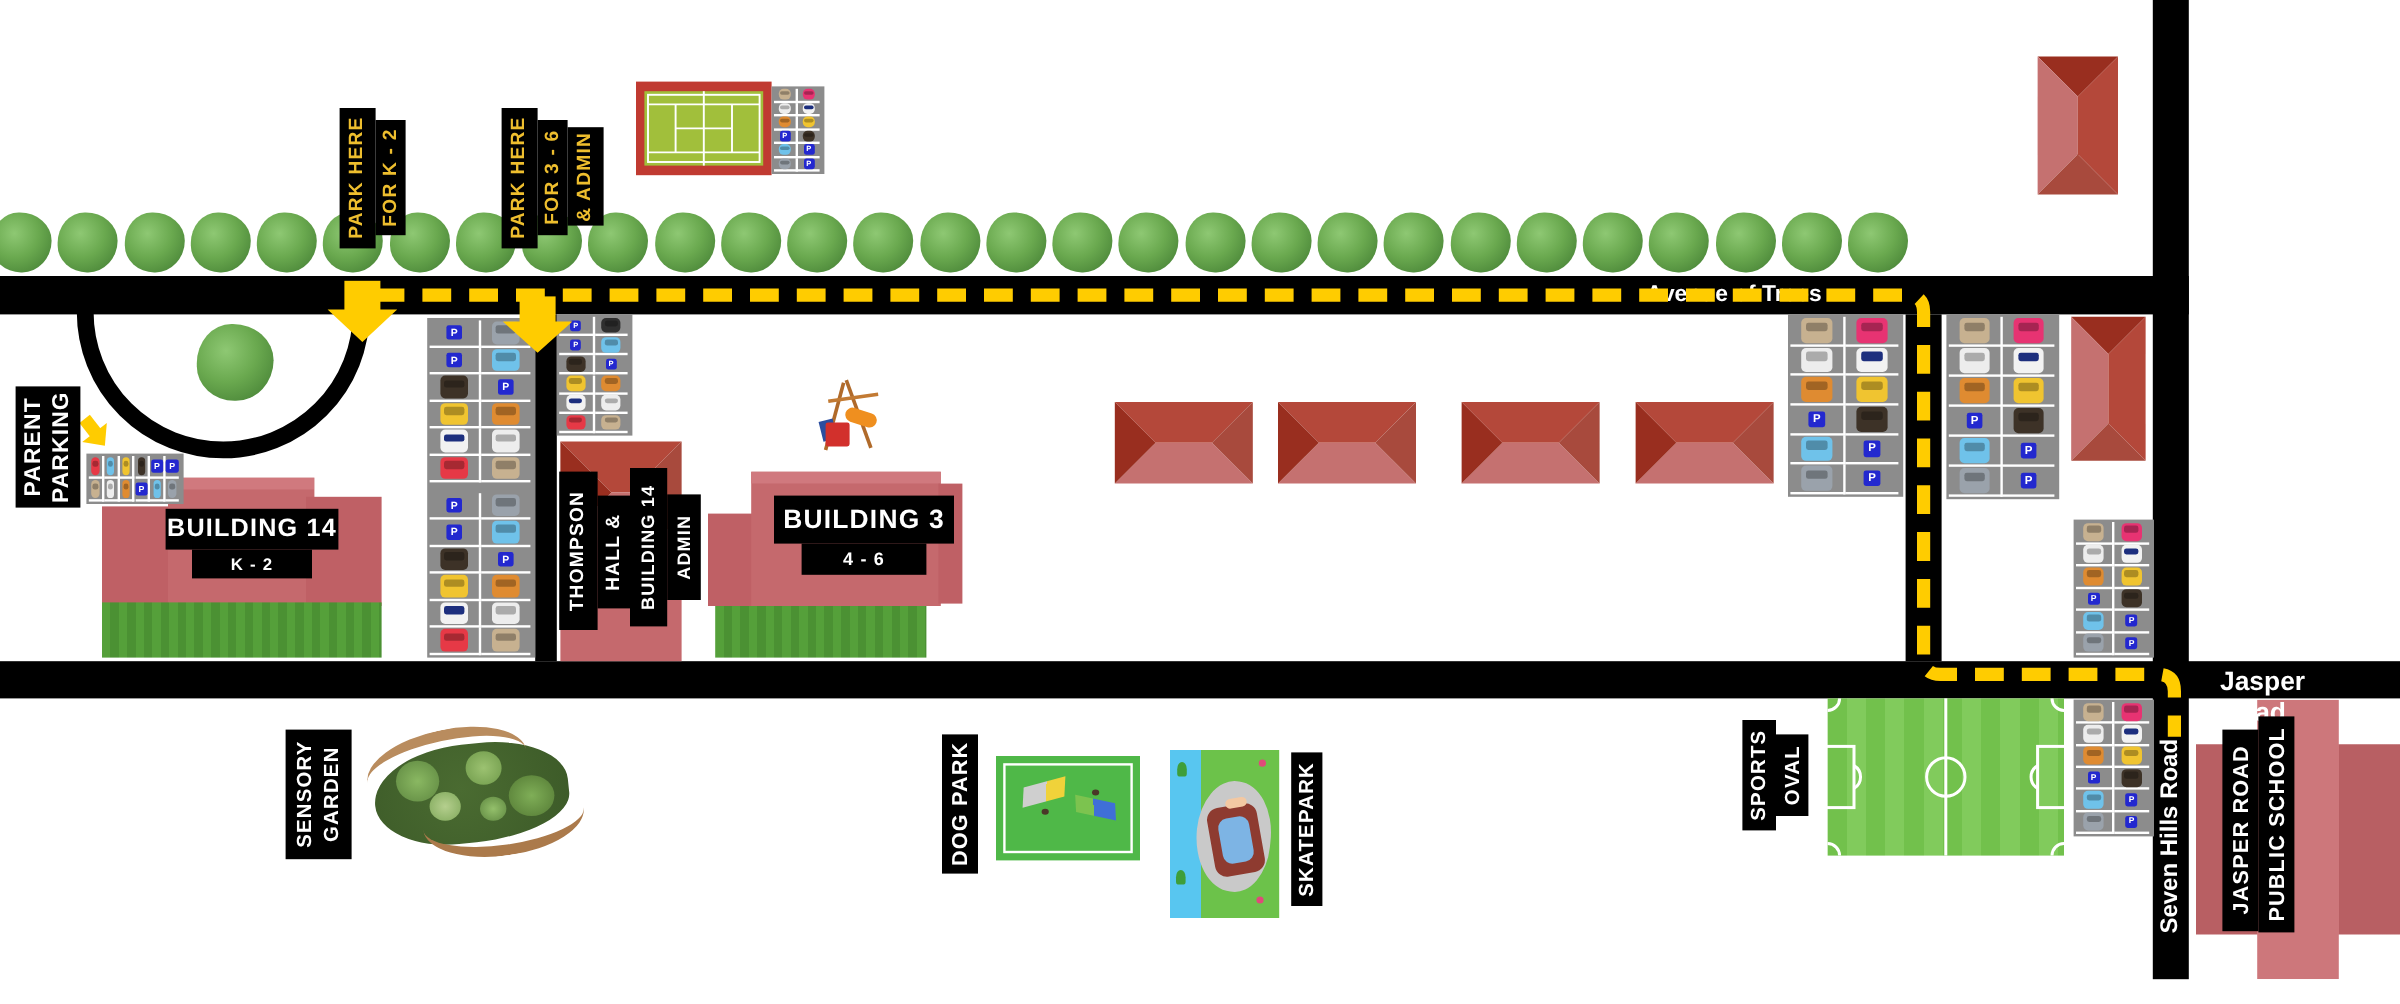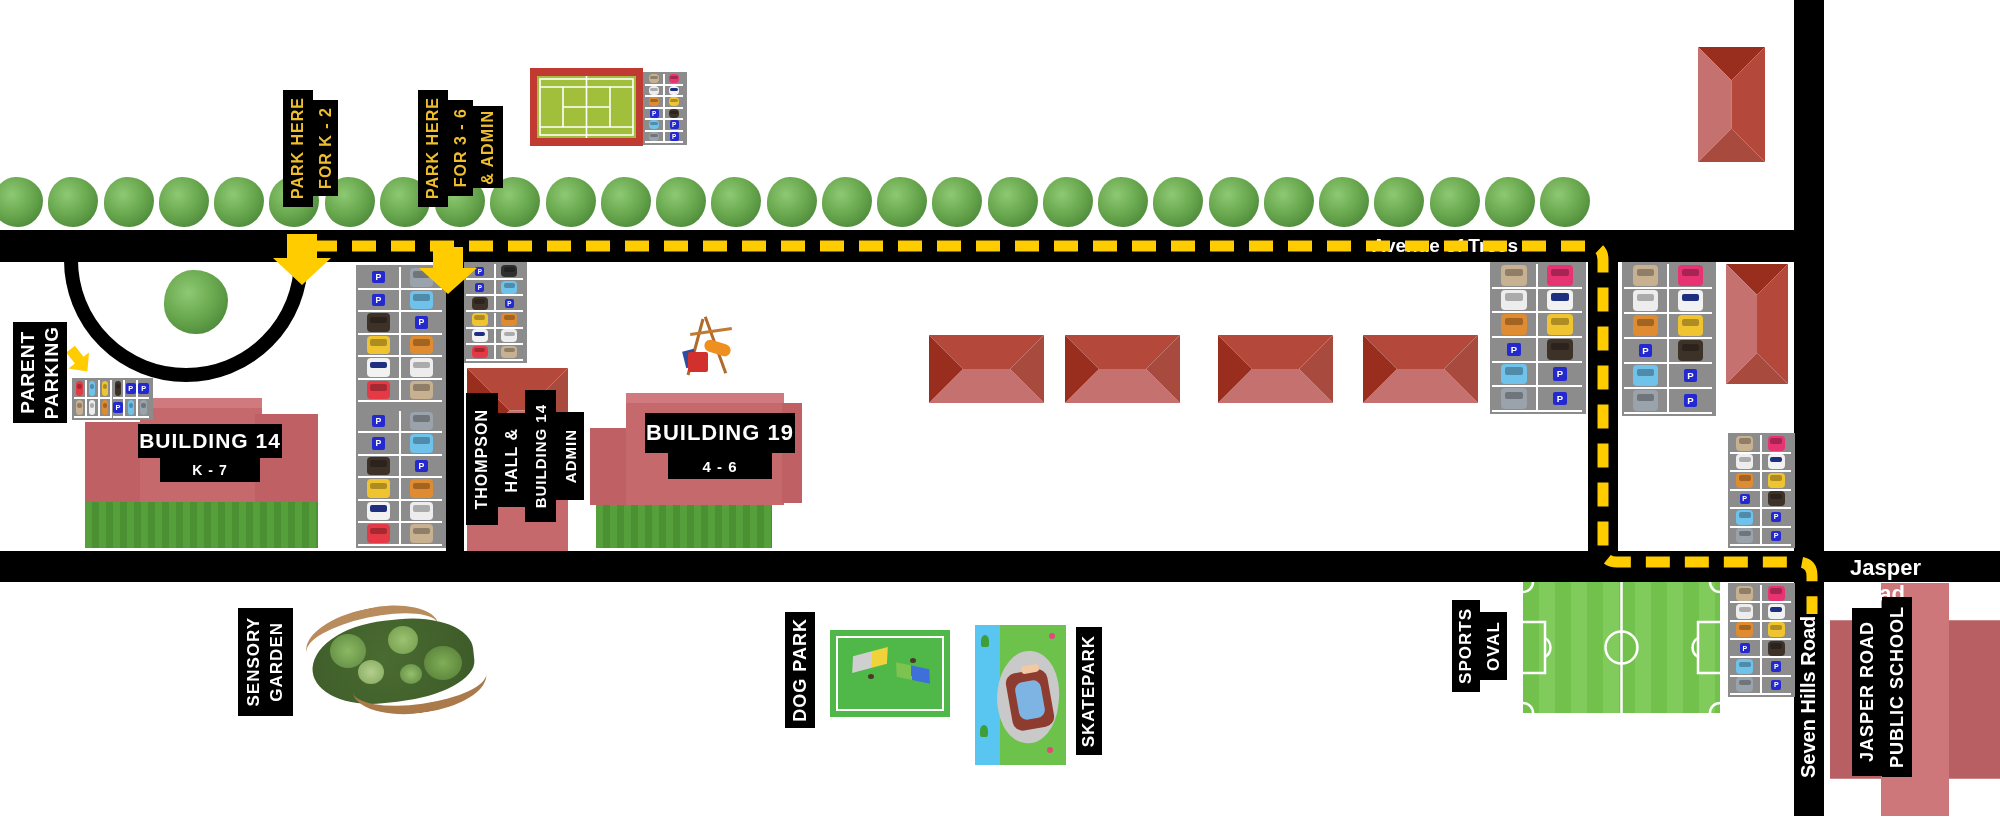--- a/index.html
+++ b/index.html
@@ -77,21 +77,21 @@
   </div>
 
   <div class="bwing" style="left:85px;top:422px;width:62px;height:83px;"></div>
   <div class="bcenter" style="left:140px;top:398px;width:122px;height:107px;"></div>
   <div class="bwing" style="left:255px;top:414px;width:63px;height:91px;"></div>
   <div class="grass" style="left:85px;top:502px;width:233px;height:46px;"></div>
   <div class="blkbox" style="left:138px;top:424px;width:144px;height:34px;font-size:21px;">
       <span>BUILDING 14</span>
     </div>
   <div class="blkbox" style="left:160px;top:458px;width:100px;height:24px;font-size:14px;">
-      <span>K - 7</span>
+      <span>K - 2</span>
     </div>
 
   <div class="abs" style="left:467px;top:448px;width:101px;height:103px;background:#c5696d;z-index:20;"></div>
   <div class="blkbox" style="left:466px;top:393px;width:32px;height:132px;font-size:16px;z-index:31;">
       <span class="vl">THOMPSON</span>
     </div>
   <div class="blkbox" style="left:498px;top:413px;width:27px;height:94px;font-size:16px;z-index:31;">
       <span class="vl">HALL &amp;</span>
     </div>
   <div class="blkbox" style="left:525px;top:390px;width:31px;height:132px;font-size:15px;z-index:31;">
@@ -108,21 +108,21 @@
 
   <div>
     <div class="abs" style="left:694px;top:318px;width:3px;height:58px;background:#b06a2a;transform:rotate(15deg);z-index:23;"></div>
     <div class="abs" style="left:714px;top:315px;width:3px;height:60px;background:#b06a2a;transform:rotate(-20deg);z-index:23;"></div>
     <div class="abs" style="left:690px;top:330px;width:42px;height:3px;background:#c27a33;transform:rotate(-8deg);z-index:23;"></div>
     <div class="abs" style="left:688px;top:352px;width:20px;height:20px;background:#d2302c;border-radius:2px;z-index:24;"></div>
     <div class="abs" style="left:684px;top:350px;width:12px;height:17px;background:#2b4ea0;transform:rotate(-14deg);z-index:23;"></div>
     <div class="abs" style="left:704px;top:342px;width:27px;height:12px;background:#ef8f1f;border-radius:6px;transform:rotate(18deg);z-index:24;"></div>
   </div>
   <div class="blkbox" style="left:645px;top:413px;width:150px;height:40px;font-size:22px;z-index:31;">
-      <span>BUILDING 19</span>
+      <span>BUILDING 3</span>
     </div>
   <div class="blkbox" style="left:668px;top:453px;width:104px;height:26px;font-size:15px;z-index:31;">
       <span>4 - 6</span>
     </div>
 
   <div class="abs" style="left:1830px;top:583px;width:170px;height:233px;z-index:20;
               background:linear-gradient(90deg,#b85f63 0 30%,#cd777b 30% 70%,#b85f63 70%);
               clip-path:polygon(30% 0,70% 0,70% 16%,100% 16%,100% 84%,70% 84%,70% 100%,30% 100%,30% 84%,0 84%,0 16%,30% 16%);"></div>
   <div class="blkbox" style="left:1852px;top:608px;width:30px;height:168px;font-size:18px;z-index:31;">
       <span class="vl">JASPER ROAD</span>

